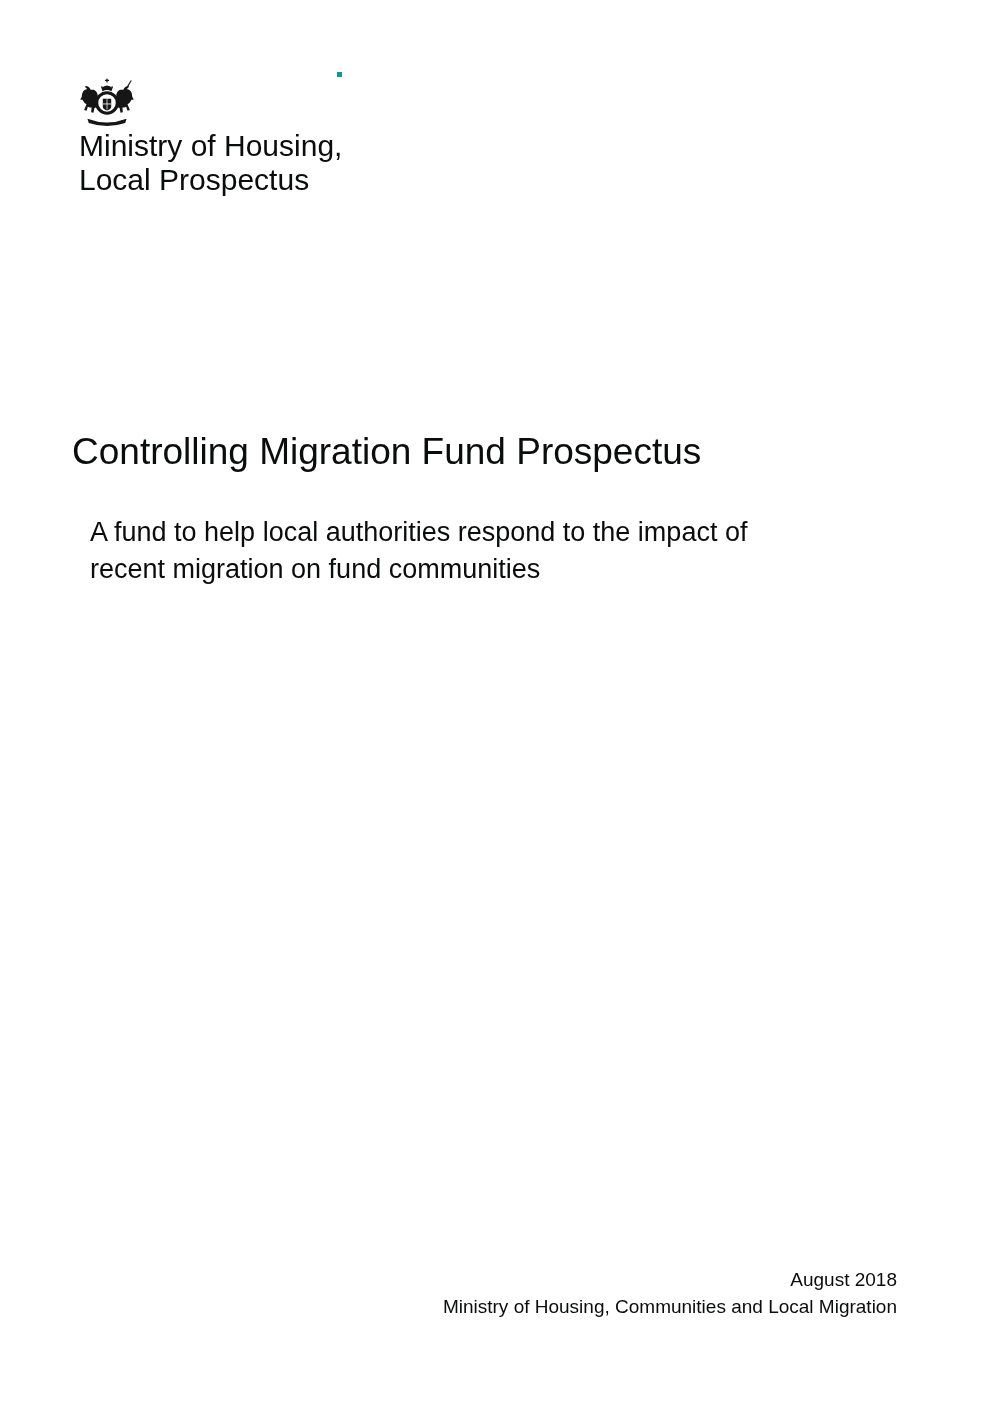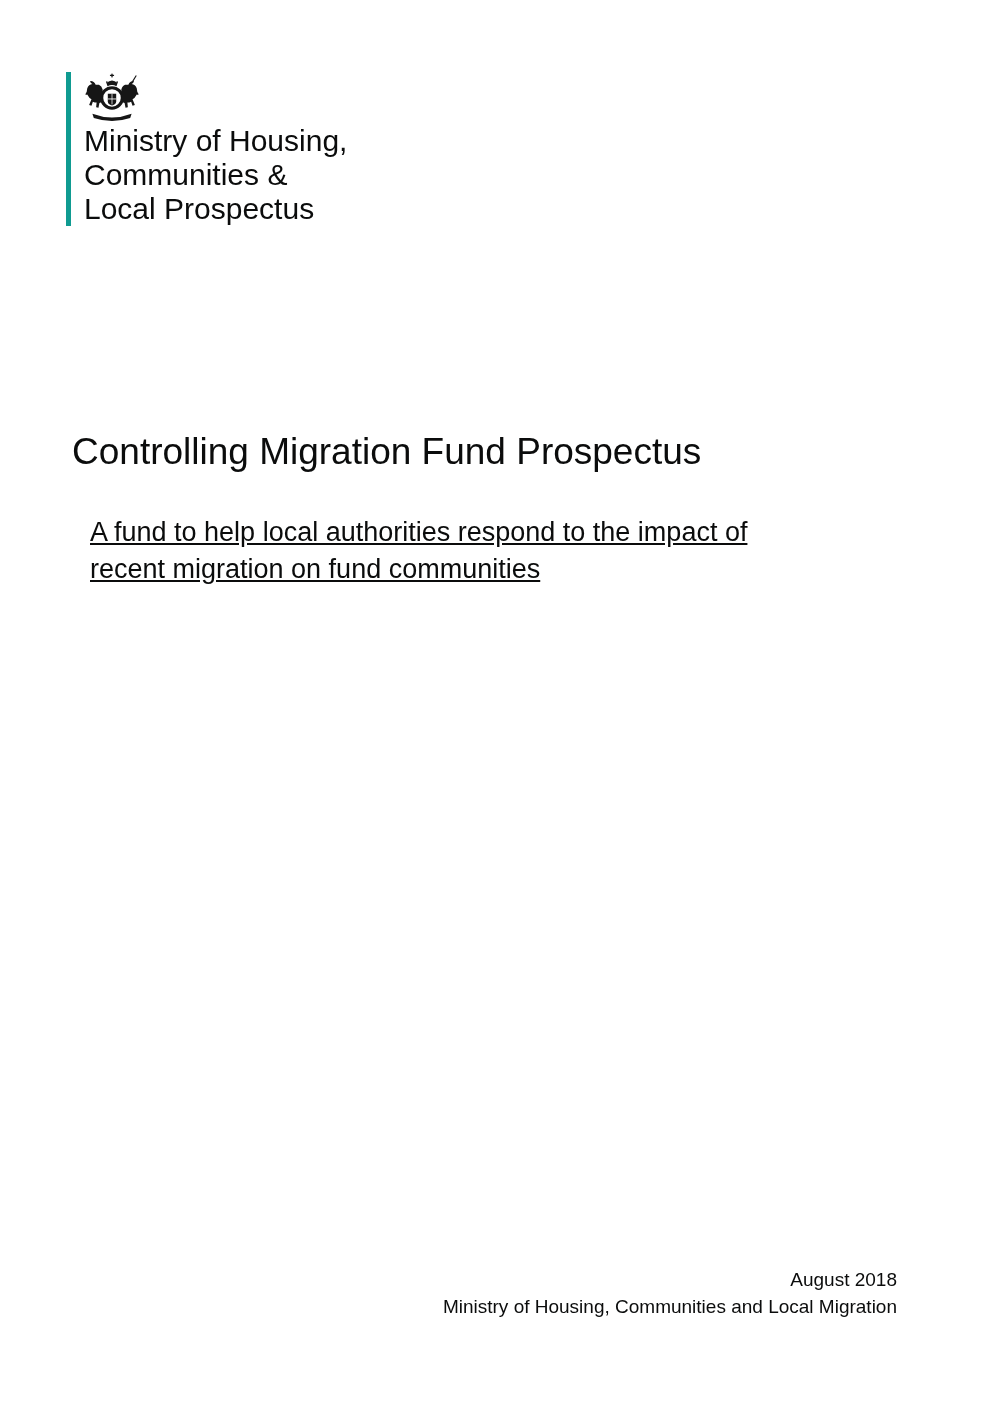--- a/index.html
+++ b/index.html
@@ -15,20 +15,21 @@
     overflow: hidden;
   }
 
   
   .logo-block {
     position: absolute;
     left: 66px;
     top: 72px;
     display: flex;
     align-items: flex-end;
+    flex-direction: column;
   }
   .logo-bar {
     width: 5px;
     height: 154px;
     flex: 0 0 5px;
   }
   .logo-content {
     padding-left: 13px;
   }
   .crest {
@@ -57,21 +58,20 @@
     white-space: nowrap;
   }
   .doc-subtitle {
     position: absolute;
     left: 90px;
     top: 514px;
     font-size: 27px;
     line-height: 37px;
     font-weight: 400;
     color: #0b0c0c;
-    text-decoration: underline;
   }
 
   
   .doc-footer {
     position: absolute;
     right: 94px;
     left: 239px;
     top: 1266px;
     text-align: right;
     font-size: 19px;
@@ -105,21 +105,20 @@
         <path d="M25 26 q-4 -9 -12 -8 q1 4 5 6 q-8 1 -11 9 q-3 8 1 15 q3 6 8 9 l-5 12 5 2 3 -9 q4 2 8 2 l-1 10 5 1 2 -10 q5 -1 7 -5 l0 -24 q-2 -8 -8 -10 z"></path>
         <path d="M8 40 q-5 2 -5 7 q3 1 6 -1 z"></path>
 
         <path d="M95 26 q4 -9 12 -8 q-1 4 -5 6 q8 1 11 9 q3 8 -1 15 q-3 6 -8 9 l5 12 -5 2 -3 -9 q-4 2 -8 2 l1 10 -5 1 -2 -10 q-5 -1 -7 -5 l0 -24 q2 -8 8 -10 z"></path>
         <line x1="104" y1="19" x2="112" y2="6" stroke="#161616" stroke-width="2.4"></line>
         <path d="M112 40 q5 2 5 7 q-3 1 -6 -1 z"></path>
 
         <path d="M18 88 q42 16 84 0 l-3 9 q-39 13 -78 0 z"></path>
       </svg>
       <div class="dept-name">Ministry of Housing,</div>
-      <div class="dept-name">Communities &amp;</div>
       <div class="dept-name">Local Prospectus</div>
     </div>
   </div>
 
   <h1 class="doc-title">Controlling Migration Fund Prospectus</h1>
 
   <div class="doc-subtitle">
     <div>A fund to help local authorities respond to the impact of</div>
     <div>recent migration on fund communities</div>
   </div>

